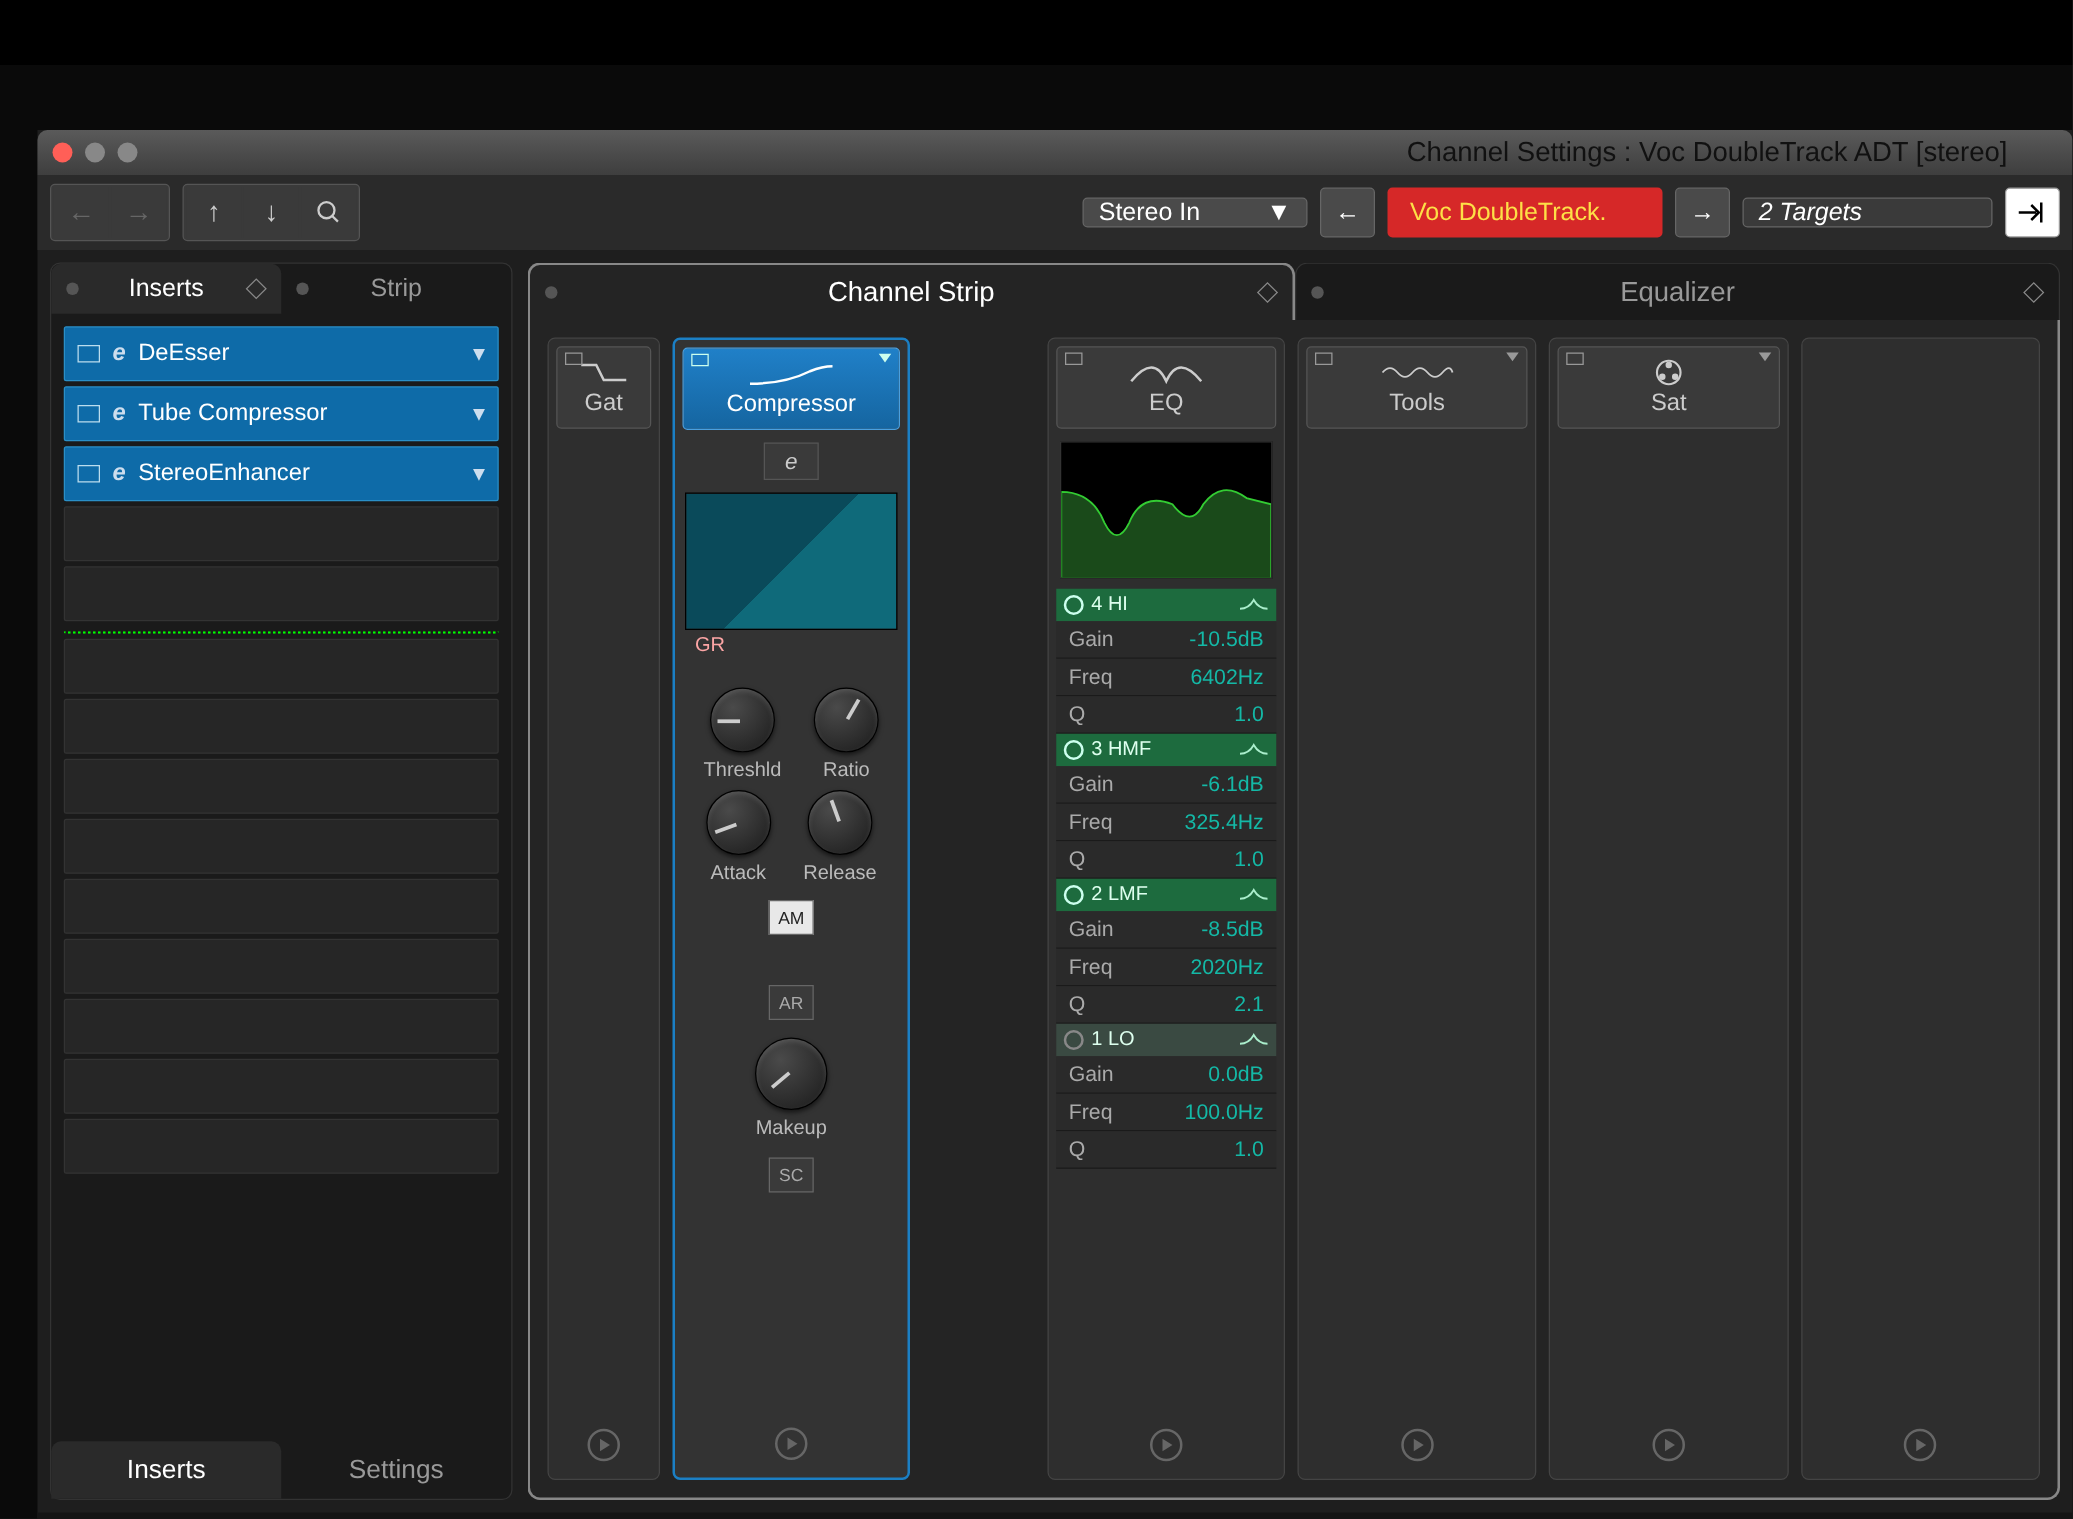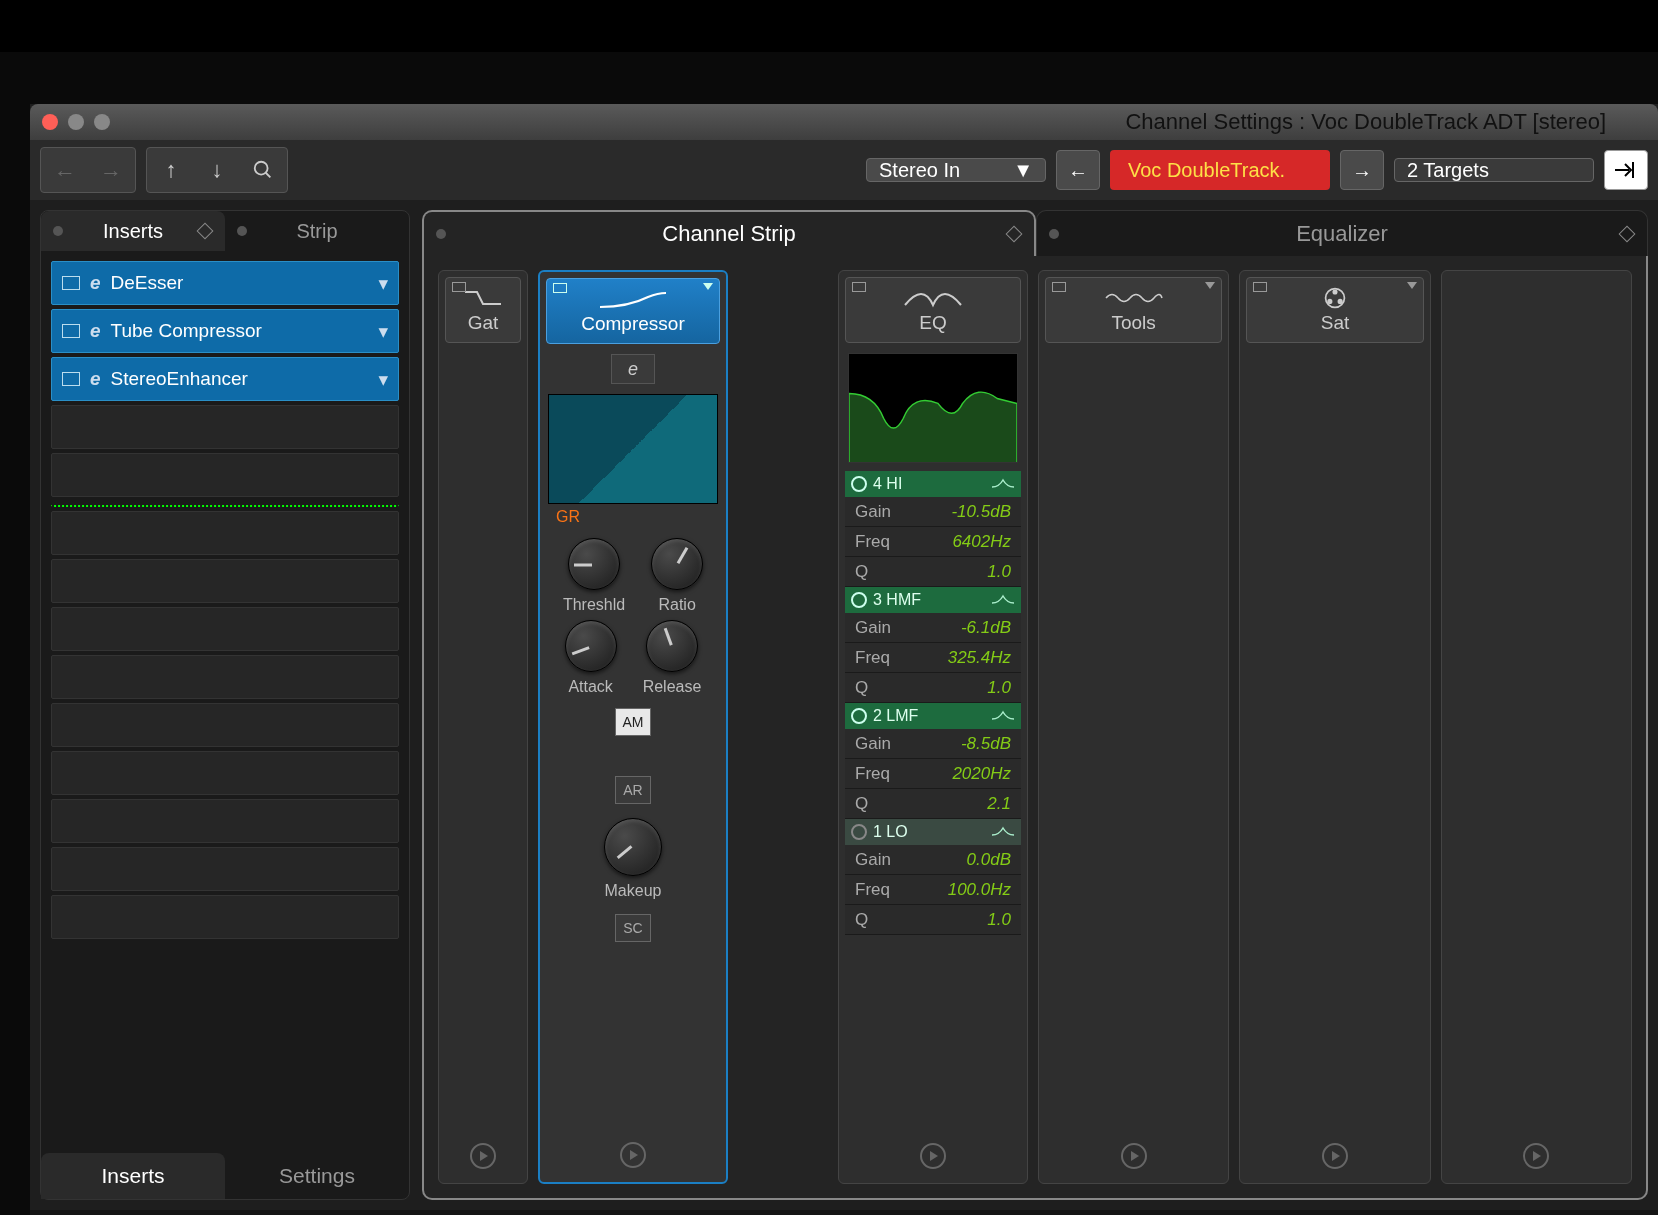--- a/index.html
+++ b/index.html
@@ -63,21 +63,21 @@
   .mh-icon { height:24px; color:#ccc;}
   .module.comp .mh-icon { color:#fff;}
   .mh-label { font-size: 19px; color: #ccc; }
   .module.comp .mh-label { color:#fff; font-weight:500;}
   .mh-corner { width:14px; height:10px; border:1px solid #999;}
   .mh-tri { width:0; height:0; border-left:5px solid transparent; border-right:5px solid transparent; border-top:7px solid #999;}
   
   .e-btn { width:44px; height:30px; background:#3a3a3a; border:1px solid #555; font-style:italic; color:#ccc; font-size:18px; margin-bottom:10px; display:flex; align-items:center; justify-content:center;}
   
   .gr-display { width: 170px; height: 110px; background: linear-gradient(135deg, #0a4a5a 0%, #0a4a5a 50%, #0f6a7a 50%, #0f6a7a 100%); border: 1px solid #000; margin-bottom: 4px; }
-  .gr-label { align-self:flex-start; margin-left:10px; font-size:16px; color:#f97316; margin-bottom:12px;}
+  .gr-label { align-self:flex-start; margin-left:10px; font-size:16px; color:#fca5a5; margin-bottom:24px;}
   
   .knob-row { display: flex; gap: 26px; margin-bottom: 6px; }
   .knob-col { display: flex; flex-direction: column; align-items: center; gap: 6px; }
   .knob { width: 52px; height: 52px; border-radius: 50%; background: radial-gradient(circle at 35% 30%, #4a4a4a, #1a1a1a); border: 1px solid #000; box-shadow: inset 0 2px 4px rgba(255,255,255,0.15), 0 2px 4px rgba(0,0,0,0.6); position: relative; cursor:pointer;}
   .knob::after { content:''; position:absolute; width:3px; height:18px; background:#ccc; left:50%; top:6px; transform-origin: 50% 20px; transform: translateX(-50%) rotate(var(--rot,0deg));}
   .knob-label { font-size: 16px; color: #bbb; }
   .toggle-row { display:flex; gap:40px; margin:6px 0 14px 0;flex-direction:column;}
   .toggle { width:36px; height:28px; font-size:14px; display:flex; align-items:center; justify-content:center; border:1px solid #666;}
   .toggle.on { background:#e8e8e8; color:#222;}
   .toggle.off { background:#3a3a3a; color:#aaa;}
@@ -88,21 +88,21 @@
   .eq-curve { position:absolute; inset:0;}
   .eq-band { width: 100%; margin-bottom:0;}
   .eq-band-head { height:26px; background:#1d6b3e; display:flex; align-items:center; padding:0 6px; gap:6px; font-size:16px; color:#dfe;}
   .eq-band-head.off { background:#3a4a42;}
   .eq-power { width:16px; height:16px; border:2px solid #cfe; border-radius:50%; position:relative;}
   .eq-power.off { border-color:#888;}
   .eq-band-name { flex:1;}
   .eq-shape { width:24px; color:#aec;}
   .eq-param { height:30px; display:flex; justify-content:space-between; align-items:center; padding:0 10px; font-size:17px; background:#2a2a2a; border-bottom:1px solid #1a1a1a;}
   .eq-param .label { color:#aaa;}
-  .eq-param .val { color:#84cc16;font-style:italic;}
+  .eq-param .val { color:#14b8a6;}
   
   .mod-foot { margin-top:auto; width:100%; display:flex; justify-content:center; padding:8px 0;}
   .foot-btn { width:26px; height:26px; border:2px solid #666; border-radius:50%; position:relative;}
   .foot-btn::after { content:''; position:absolute; left:8px; top:6px; width:0; height:0; border-left:8px solid #666; border-top:5px solid transparent; border-bottom:5px solid transparent;}
   
   
   .ruler { display:flex; height:60px; background:#141414; padding-top:6px;}
   
   svg { display:block;}
 </style>
@@ -137,21 +137,21 @@
     </button>
   </div>
   <div class="toolbar-spacer"></div>
   <div class="io-select">
     <span>Stereo In</span>
         <span>▼</span>
   </div>
   <div class="io-btn">←</div>
   <div class="track-name">Voc DoubleTrack.</div>
   <div class="io-btn">→</div>
-  <div class="io-select" style="min-width:200px; background:#3a3a3a;">
+  <div class="io-select" style="min-width:200px; background:#3a3a3a;font-style:italic;">
     <span>2 Targets</span>
   </div>
   <div class="go-btn">
     <svg width="26" height="20" viewBox="0 0 26 20" fill="none" stroke="#000" stroke-width="2">
           <path d="M2 10 L16 10 M12 4 L18 10 L12 16 M20 2 L20 18"></path>
         </svg>
   </div>
 </div>
 
 <div class="main">

